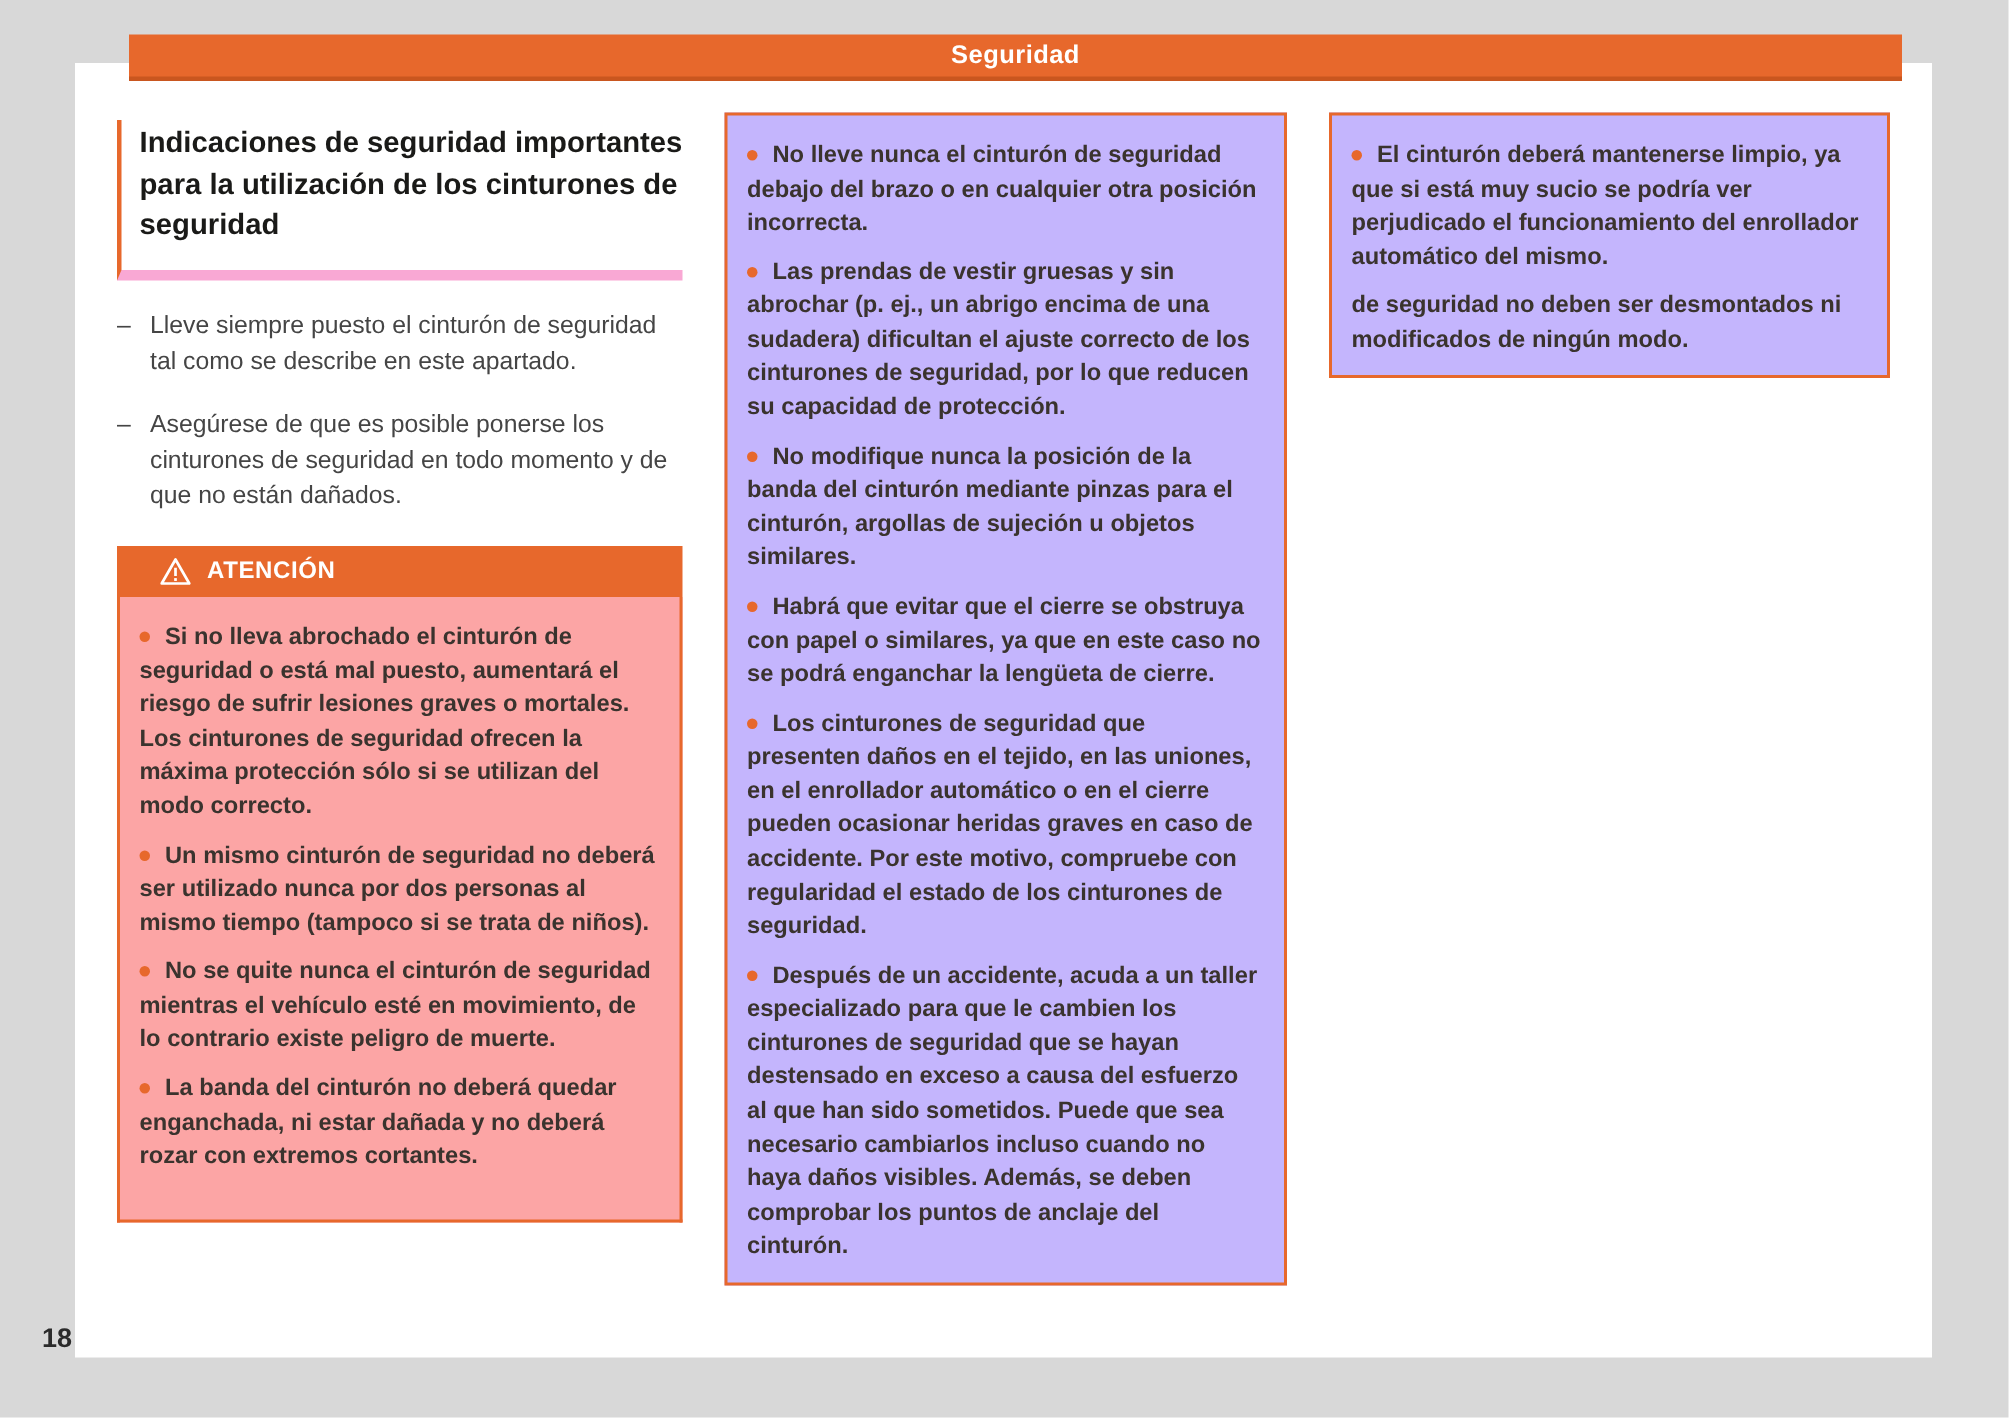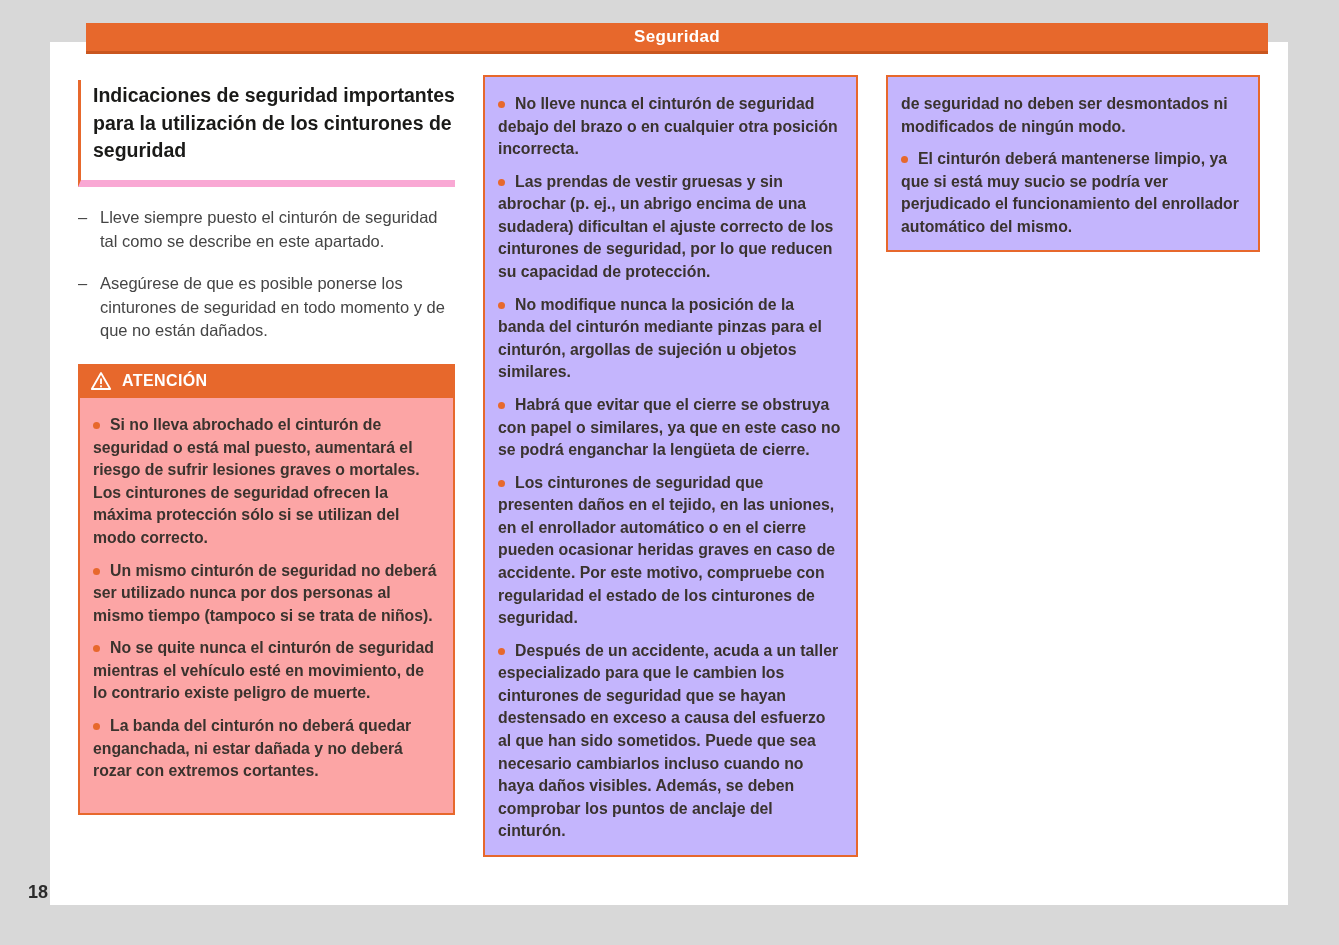--- a/index.html
+++ b/index.html
@@ -79,21 +79,21 @@
   }
   .warn-box {
     margin-top: 21px;
   }
   .warn-header {
     background: #e7682c;
     color: #ffffff;
     display: flex;
     align-items: center;
     gap: 10px;
-    padding: 6px 12px;
+    padding: 6px 28px;
     height: 22px;
   }
   .warn-header .warn-title {
     font-size: 16px;
     font-weight: 700;
     letter-spacing: 0.4px;
   }
   .warn-body {
     background: #fca5a5;
     border: 2px solid #e7682c;
@@ -175,21 +175,21 @@
         <p class="witem"><span class="dot"></span><span>Las prendas de vestir gruesas y sin abrochar (p. ej., un abrigo encima de una sudadera) dificultan el ajuste correcto de los cinturones de seguridad, por lo que reducen su capacidad de protección.</span></p>
         <p class="witem"><span class="dot"></span><span>No modifique nunca la posición de la banda del cinturón mediante pinzas para el cinturón, argollas de sujeción u objetos similares.</span></p>
         <p class="witem"><span class="dot"></span><span>Habrá que evitar que el cierre se obstruya con papel o similares, ya que en este caso no se podrá enganchar la lengüeta de cierre.</span></p>
         <p class="witem"><span class="dot"></span><span>Los cinturones de seguridad que presenten daños en el tejido, en las uniones, en el enrollador automático o en el cierre pueden ocasionar heridas graves en caso de accidente. Por este motivo, compruebe con regularidad el estado de los cinturones de seguridad.</span></p>
         <p class="witem"><span class="dot"></span><span>Después de un accidente, acuda a un taller especializado para que le cambien los cinturones de seguridad que se hayan destensado en exceso a causa del esfuerzo al que han sido sometidos. Puede que sea necesario cambiarlos incluso cuando no haya daños visibles. Además, se deben comprobar los puntos de anclaje del cinturón.</span></p>
       </div>
     </div>
 
     <div class="col col3">
       <div class="panel">
+        <p class="witem"><span class="dot"></span><span>El cinturón deberá mantenerse limpio, ya que si está muy sucio se podría ver perjudicado el funcionamiento del enrollador automático del mismo.</span></p>
         <p class="witem"><span>de seguridad no deben ser desmontados ni modificados de ningún modo.</span></p>
-        <p class="witem"><span class="dot"></span><span>El cinturón deberá mantenerse limpio, ya que si está muy sucio se podría ver perjudicado el funcionamiento del enrollador automático del mismo.</span></p>
       </div>
     </div>
 
   </div>
 
   <div class="page-number">18</div>
 </div>
 
 </body></html>

